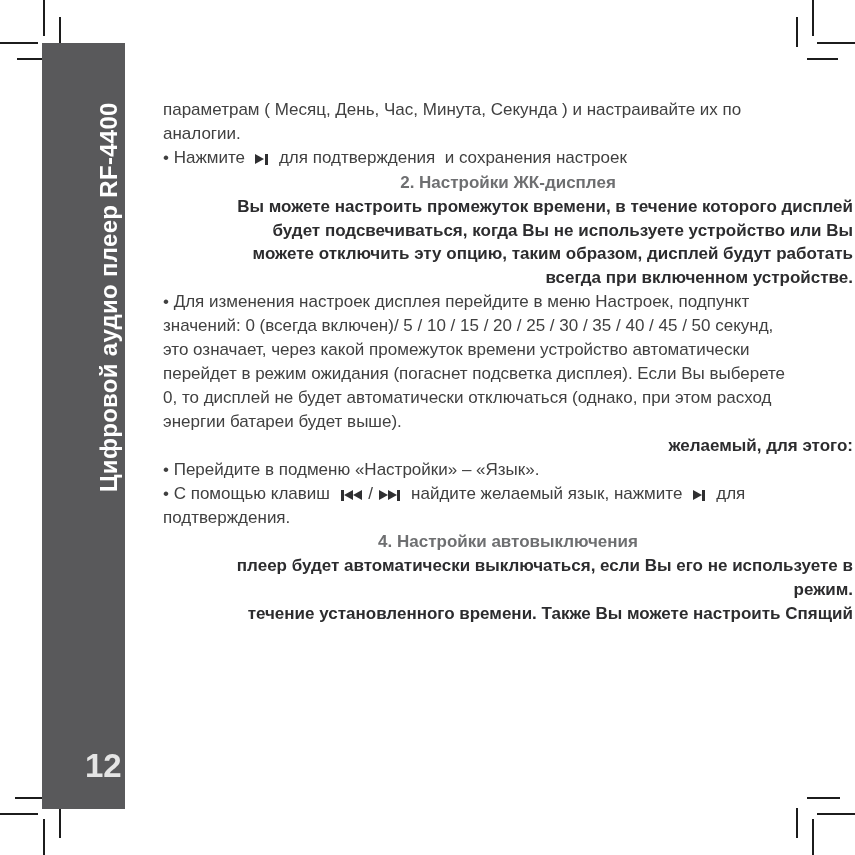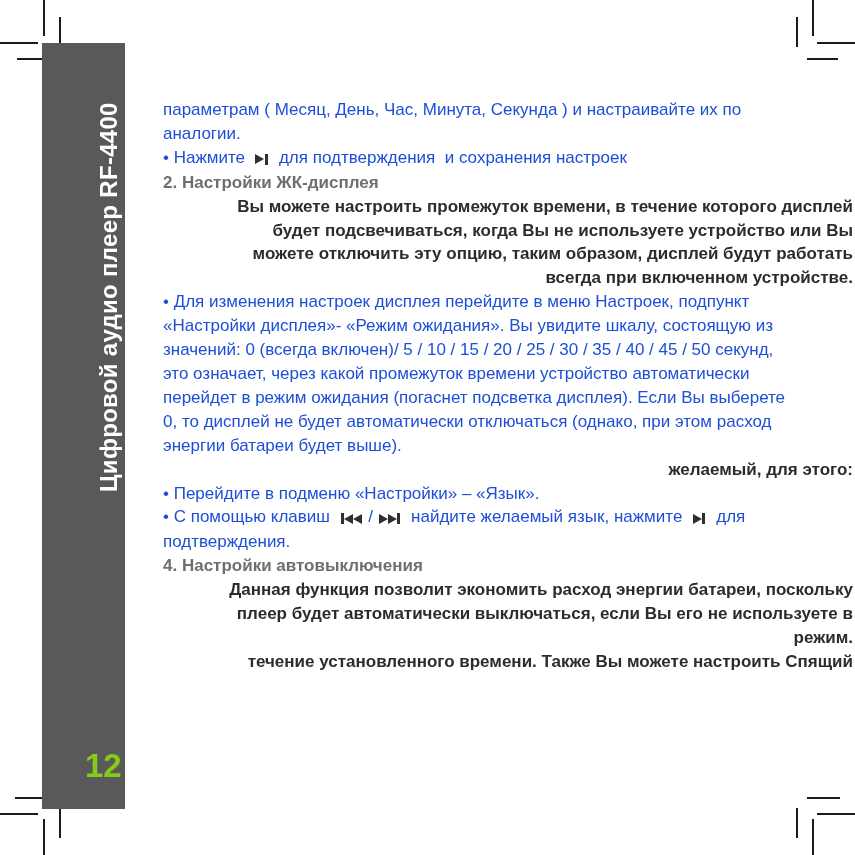--- a/index.html
+++ b/index.html
@@ -33,31 +33,31 @@
     background:#59595b;
   }
   .sidebar-title {
     position:absolute; left:53px; top:449px;
     transform:rotate(-90deg); transform-origin:0 0;
     white-space:nowrap; color:#ffffff; font-weight:bold; font-size:24px;
     letter-spacing:0.3px;
   }
   .page-number {
     position:absolute; left:43px; top:706px;
-    color:#84cc16; font-weight:bold; font-size:33px; line-height:1;
+    color:#e5e5e5; font-weight:bold; font-size:33px; line-height:1;
   }
 
   
   .content { position:absolute; left:163px; top:98px; width:690px; }
   .line {
     font-size:17px; line-height:23.9px; white-space:pre;
-    color:#1d4ed8;
+    color:#404040;
   }
   .line.bold    { font-weight:bold; color:#2c2c2e;text-align:right; }
-  .line.heading { font-weight:bold; color:#6e6f71; }
+  .line.heading { font-weight:bold; color:#6e6f71;text-align:center; }
 
   
   .icon { display:inline-block; white-space:nowrap; margin:0 1px; vertical-align:-1px; }
   .icon > span { display:inline-block; vertical-align:middle; }
   .icon .tri-r { width:0; height:0; border-top:5.5px solid transparent; border-bottom:5.5px solid transparent; border-left:9px solid #2f2f31; }
   .icon .tri-l { width:0; height:0; border-top:5.5px solid transparent; border-bottom:5.5px solid transparent; border-right:9px solid #2f2f31; }
   .icon .bar   { width:3px; height:11px; background:#2f2f31; margin:0 0.5px; }
 </style>
 </head>
 <body>
@@ -89,30 +89,28 @@
   <main class="content" id="content">
       <div class="line body">параметрам ( Месяц, День, Час, Минута, Секунда ) и настраивайте их по</div>
       <div class="line body">аналогии.</div>
       <div class="line body">• Нажмите  <span class="icon"><span class="tri-r"></span><span class="bar"></span></span>  для подтверждения  и сохранения настроек</div>
       <div class="line heading">2. Настройки ЖК-дисплея</div>
       <div class="line bold">Вы можете настроить промежуток времени, в течение которого дисплей</div>
       <div class="line bold">будет подсвечиваться, когда Вы не используете устройство или Вы</div>
       <div class="line bold">можете отключить эту опцию, таким образом, дисплей будут работать</div>
       <div class="line bold">всегда при включенном устройстве.</div>
       <div class="line body">• Для изменения настроек дисплея перейдите в меню Настроек, подпункт</div>
-      <div class="line body">«Настройки дисплея»- «Режим ожидания». Вы увидите шкалу, состоящую из</div>
       <div class="line body">значений: 0 (всегда включен)/ 5 / 10 / 15 / 20 / 25 / 30 / 35 / 40 / 45 / 50 секунд,</div>
       <div class="line body">это означает, через какой промежуток времени устройство автоматически</div>
       <div class="line body">перейдет в режим ожидания (погаснет подсветка дисплея). Если Вы выберете</div>
       <div class="line body">0, то дисплей не будет автоматически отключаться (однако, при этом расход</div>
       <div class="line body">энергии батареи будет выше).</div>
       <div class="line bold">желаемый, для этого:</div>
       <div class="line body">• Перейдите в подменю «Настройки» – «Язык».</div>
       <div class="line body">• С помощью клавиш  <span class="icon"><span class="bar"></span><span class="tri-l"></span><span class="tri-l"></span></span> / <span class="icon"><span class="tri-r"></span><span class="tri-r"></span><span class="bar"></span></span>  найдите желаемый язык, нажмите  <span class="icon"><span class="tri-r"></span><span class="bar"></span></span>  для</div>
       <div class="line body">подтверждения.</div>
       <div class="line heading">4. Настройки автовыключения</div>
-      <div class="line bold">Данная функция позволит экономить расход энергии батареи, поскольку</div>
       <div class="line bold">плеер будет автоматически выключаться, если Вы его не используете в</div>
       <div class="line bold">режим.</div>
       <div class="line bold">течение установленного времени. Также Вы можете настроить Спящий</div>
     </main>
 
 </div>
 
 </body></html>

